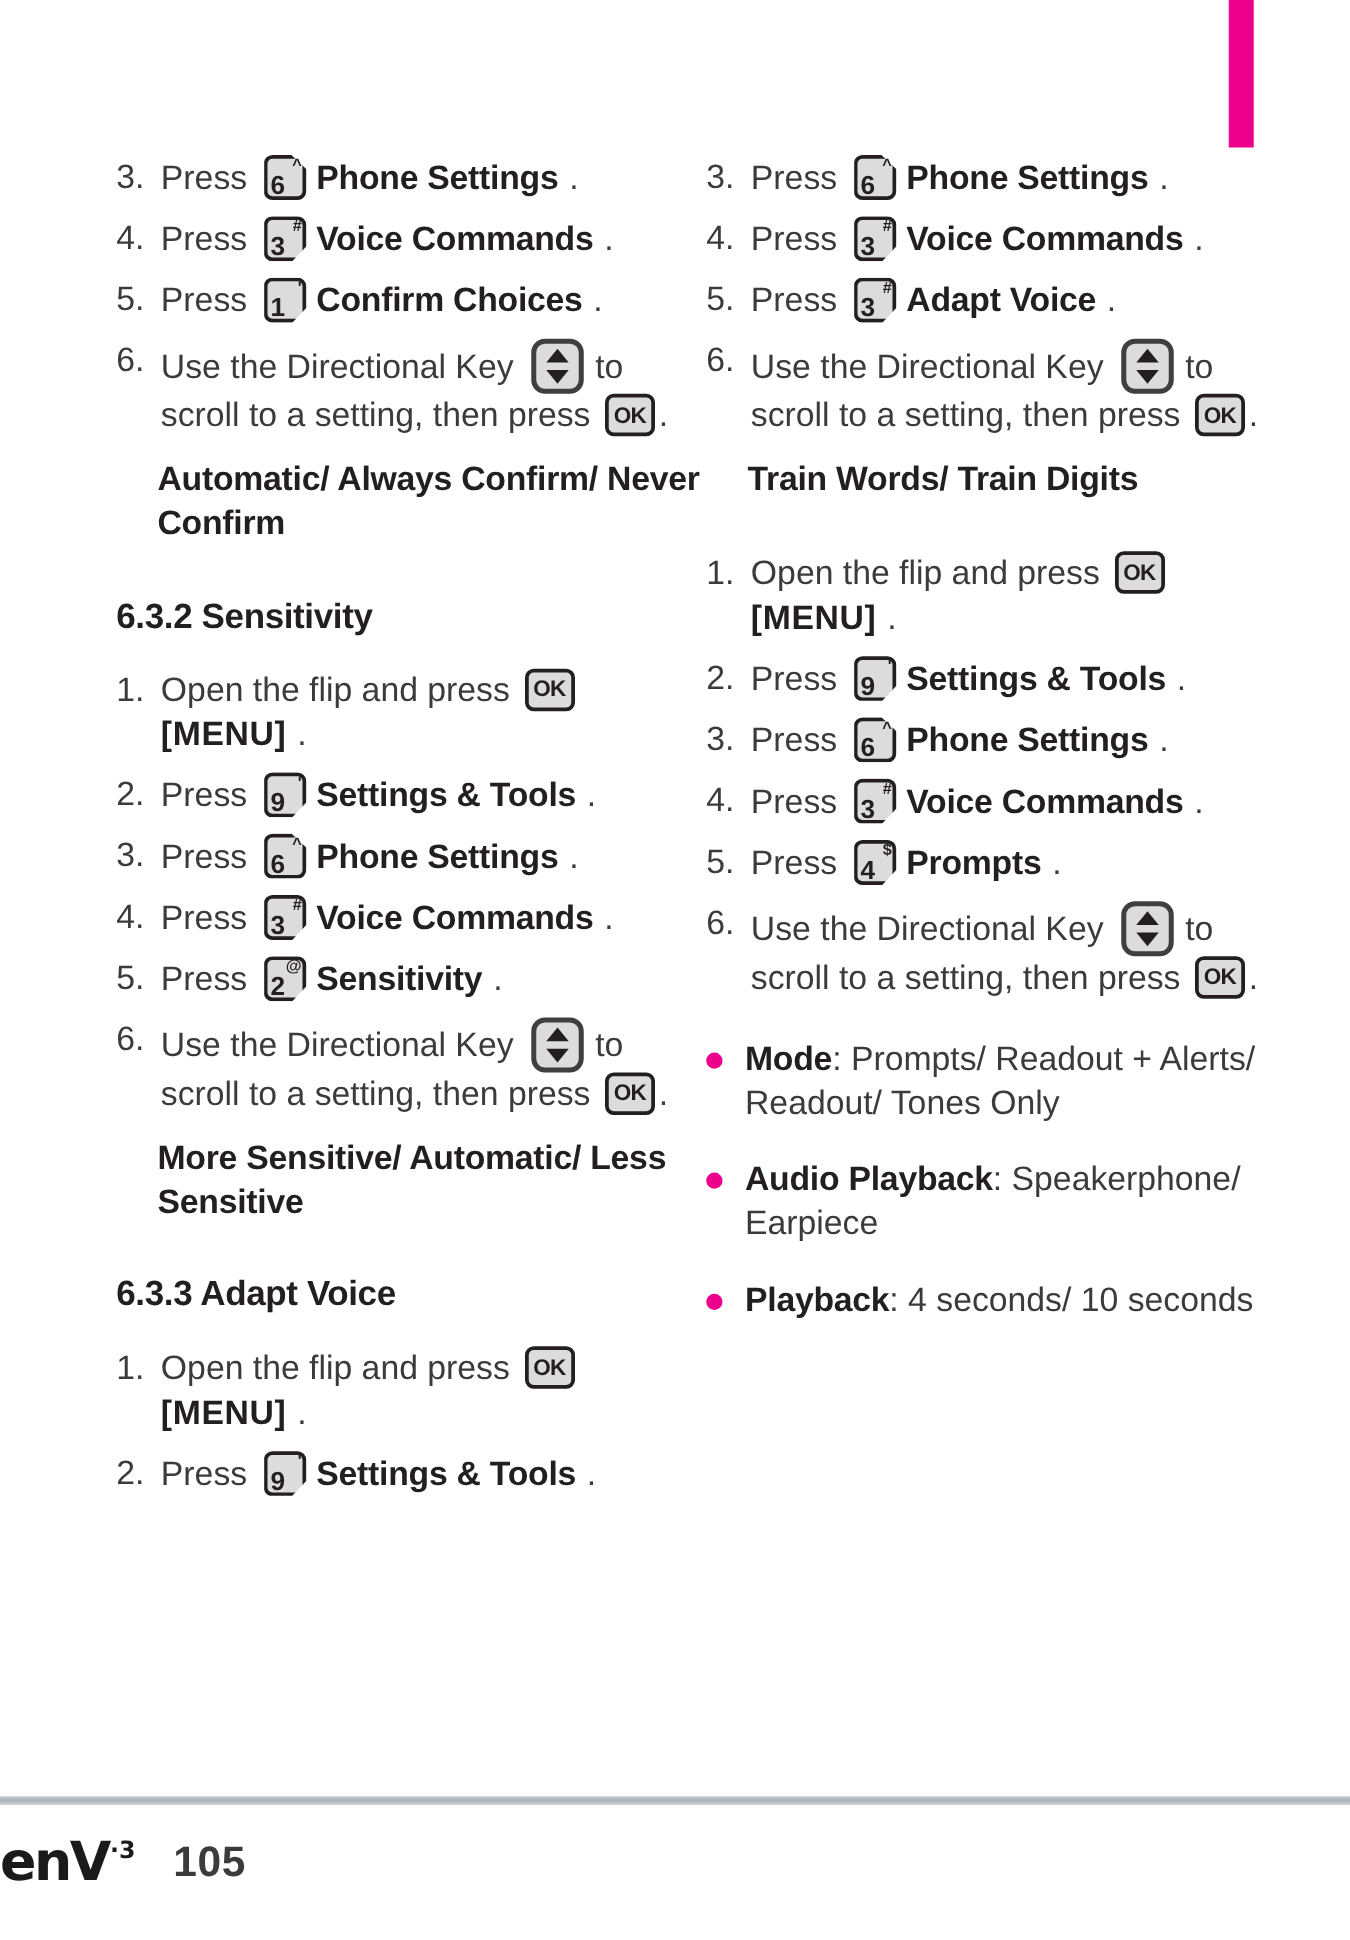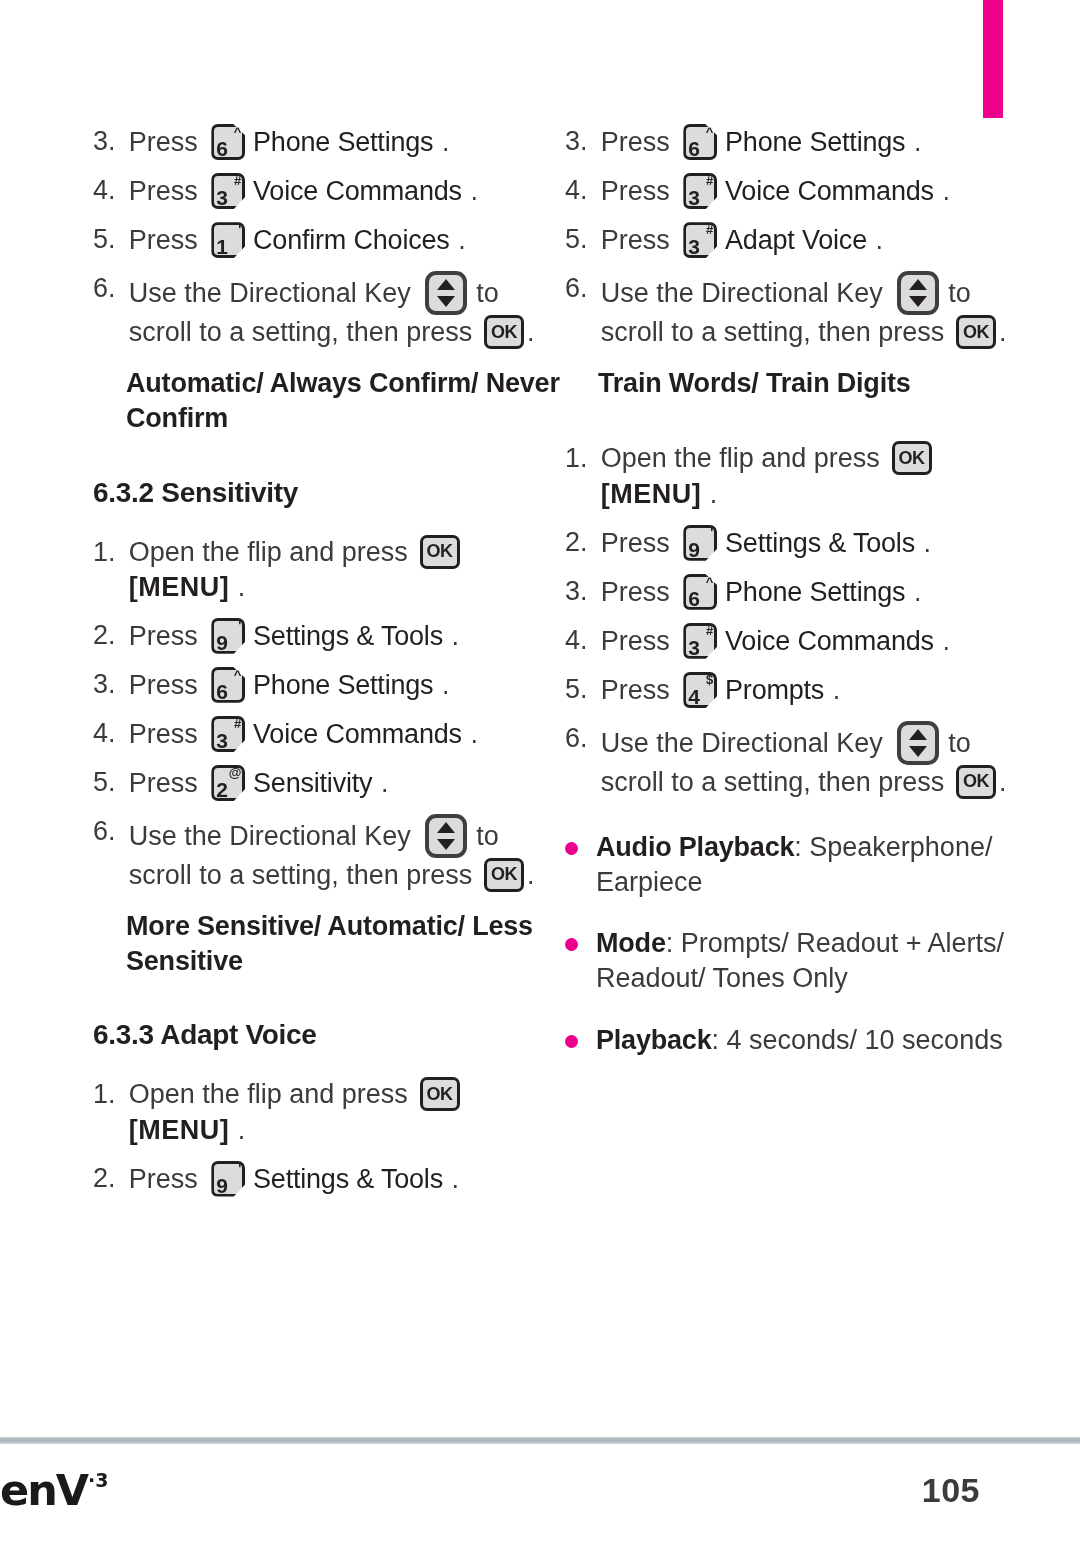--- a/index.html
+++ b/index.html
@@ -59,21 +59,21 @@
   }
   .step-body {
     flex: 1 1 auto;
   }
   .verb {
     color: #3b3b3b;
     font-weight: 400;
     margin-top: 28px;
   }
   .dest {
-    font-weight: normal;
+    font-weight: bold;
     color: #231f20;
     letter-spacing: -0.2px;
   }
   .plain {
     color: #3b3b3b;
     font-weight: 400;
   }
   .menu-word {
     font-weight: bold;
     color: #231f20;
@@ -236,21 +236,21 @@
     background: linear-gradient(180deg,#c9cfd2 0%, #a8b1b5 45%, #cfd4d6 100%);
   }
   #footer {
     position: absolute;
     left: 0;
     top: 1455px;
     width: 1080px;
     height: 70px;
     display: flex;
     align-items: center;
-    justify-content: space-between;
+    justify-content: flex-start;
     padding-right: 100px;
     box-sizing: border-box;
   }
   #brand-logo {
     font-size: 43px;
     font-weight: bold;
     color: #1a1a1a;
     letter-spacing: -2px;
     position: relative;
     font-family: "DejaVu Sans", sans-serif;
@@ -397,30 +397,30 @@
       <span class="step-num">5.</span>
       <span class="step-body"><span class="verb" style="margin-right: 0.32em; margin-left: 0.1em;">Press</span><span class="keycap cut-br"><span class="kc-shape"></span><span class="kc-digit">4</span><span class="kc-sup">$</span></span><span class="dest" style="margin-right: 0.32em; margin-left: 0.1em;">Prompts</span><span class="plain" style="margin-left: 0px; margin-right: 0px;">.</span></span>
     </div>
 
     <div class="step">
       <span class="step-num">6.</span>
       <span class="step-body"><span class="plain" style="margin-right: 0.32em; margin-left: 0.1em;">Use the Directional Key</span><span class="dirkey"><span class="tri tri-up"></span><span class="tri tri-down"></span></span><span class="plain" style="margin-right: 0.32em; margin-left: 0.1em;">to</span><br><span class="plain" style="margin-right: 0.32em; margin-left: 0.1em;">scroll to a setting, then press</span><span class="okkey"><span>OK</span></span><span class="plain" style="margin-left: 0px; margin-right: 0px;">.</span></span>
     </div>
 
     <div class="bullet-list">
+      <div class="bullet-item">
+        <span class="bullet-dot"></span>
+        <span class="bullet-text"><span class="bullet-label">Mode</span><span class="bullet-value">: Prompts/ Readout + Alerts/ Readout/ Tones Only</span></span>
+      </div>
       <div class="bullet-item">
         <span class="bullet-dot"></span>
         <span class="bullet-text"><span class="bullet-label">Audio Playback</span><span class="bullet-value">: Speakerphone/ Earpiece</span></span>
       </div>
       <div class="bullet-item">
         <span class="bullet-dot"></span>
-        <span class="bullet-text"><span class="bullet-label">Mode</span><span class="bullet-value">: Prompts/ Readout + Alerts/ Readout/ Tones Only</span></span>
-      </div>
-      <div class="bullet-item">
-        <span class="bullet-dot"></span>
         <span class="bullet-text"><span class="bullet-label">Playback</span><span class="bullet-value">: 4 seconds/ 10 seconds</span></span>
       </div>
     </div>
 
   </div>
 </div>
 
 <div id="footer-rule"></div>
 
 <div id="footer">

